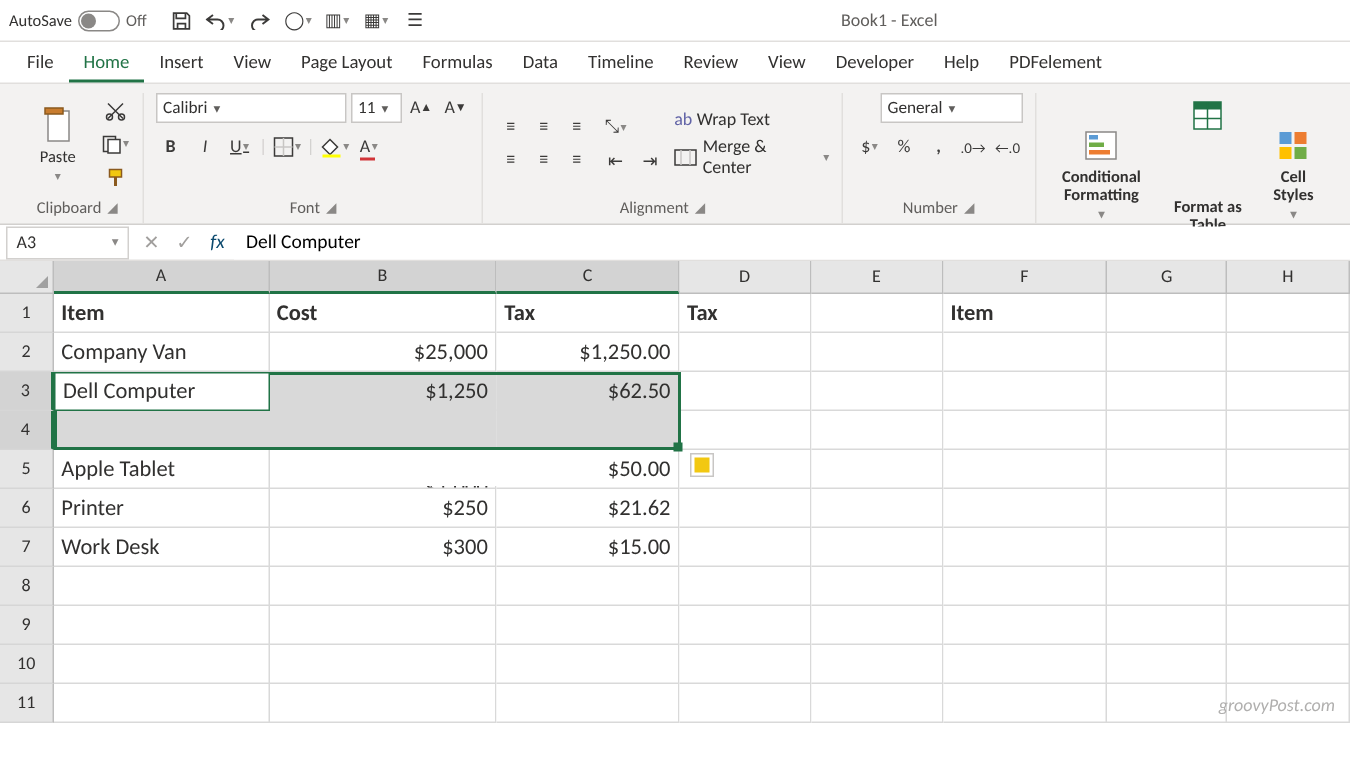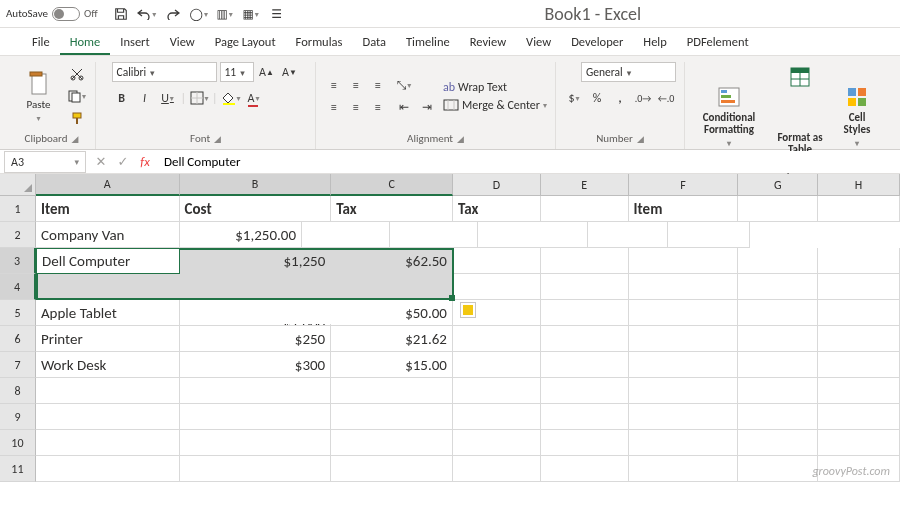--- a/index.html
+++ b/index.html
@@ -22,25 +22,25 @@
   }
   .ts { color:#605e5c; }
   .autosave { display:flex; align-items:center; gap:4px; font-size:11px; color:#323130; }
   .toggle {
     width:28px; height:14px; border:1px solid #8a8886; border-radius:7px;
     position:relative; background:#fff;
   }
   .toggle::after { content:""; position:absolute; left:1px; top:1px; width:10px; height:10px; border-radius:50%; background:#8a8886; }
   .qat { display:flex; gap:4px; margin-left:8px; }
   .qat .btn { width:22px; height:22px; display:flex; align-items:center; justify-content:center; color:#3b3a39; }
-  .doc-title { flex:1; text-align:center; font-size:18px; color:#605e5c; }
+  .doc-title { flex:1; text-align:center; font-size:12px; color:#605e5c; }
   
   .tabs {
     display:flex; align-items:flex-end; gap:0;
-    padding: 4px 8px 0 22px;
+    padding: 4px 8px 0 8px;
     background:#fff;
     border-bottom:1px solid #e1dfdd;
     height:28px;
   }
   .tab { padding:4px 10px 6px; font-size:12.5px; color:#323130; cursor:default; }
   .tab.active { color:#217346; border-bottom:2px solid #217346; padding-bottom:4px; }
   
   .ribbon {
     background:#f3f2f1;
     border-bottom:1px solid #d2d0ce;
@@ -82,21 +82,21 @@
     display:flex; align-items:center; height:24px;
     border-bottom:1px solid #e1dfdd; background:#fff;
   }
   .namebox {
     width:82px; height:22px; border:1px solid #d2d0ce; margin:0 4px;
     display:flex; align-items:center; padding:0 6px; font-size:12px;
     justify-content:space-between;
   }
   .namebox::after { content:"▾"; color:#8a8886; font-size:9px; }
   .fbar-btn { width:22px; height:22px; display:flex; align-items:center; justify-content:center; color:#a19f9d; font-size:13px; }
-  .fx { font-style:italic; color:#ef4444; }
+  .fx { font-style:italic; color:#0c4a6e; }
   .formula-input { flex:1; border:none; height:22px; font-size:13px; padding:0 8px; outline:none; font-family:Calibri, Arial; }
   
   .sheet { position:relative; }
   .hdr-row { display:flex; height:22px; }
   .select-all { width:36px; background:#e6e6e6; border-right:1px solid #bdbdbd; border-bottom:1px solid #bdbdbd; position:relative;}
   .select-all::after { content:""; position:absolute; right:3px; bottom:3px; border-left:8px solid transparent; border-bottom:8px solid #a0a0a0;}
   .col-hdr {
     background:#e6e6e6; border-right:1px solid #bdbdbd; border-bottom:1px solid #bdbdbd;
     text-align:center; font-size:12px; display:flex; align-items:center; justify-content:center;
     color:#323130;
@@ -228,21 +228,21 @@
     </div>
     <div class="group-label">
         <span>Clipboard</span>
         <span class="launcher">◢</span>
       </div>
   </div>
 
   <div class="group" style="min-width:220px;">
     <div class="group-body col" style="align-items:flex-start;">
       <div class="row">
-        <div class="ctrl dd" style="width:105px;">
+        <div class="ctrl dd" style="width:127px;">
             <span>Calibri</span>
           </div>
         <div class="ctrl dd" style="width:34px;">
             <span>11</span>
           </div>
         <div class="miniBtn">A<sup style="font-size:8px;">▲</sup></div>
         <div class="miniBtn">A<sup style="font-size:8px;">▼</sup></div>
       </div>
       <div class="row" style="margin-top:4px;">
         <div class="miniBtn" style="font-weight:700;">B</div>
@@ -417,20 +417,21 @@
       <div class="cell h1" style="width:88px;">Tax</div>
       <div class="cell" style="width:88px;"></div>
       <div class="cell h1" style="width:110px;">Item</div>
       <div class="cell" style="width:80px;"></div>
       <div class="cell" style="width:82px;"></div>
     </div>
 
     <div class="body-row">
       <div class="row-hdr">2</div>
       <div class="cell" style="width:144px;">Company Van</div>
+      <div class="cell rnum" style="width:152px;">$25,000</div>
       <div class="cell rnum" style="width:122px;">$1,250.00</div>
       <div class="cell" style="width:88px;"></div>
       <div class="cell" style="width:88px;"></div>
       <div class="cell" style="width:110px;"></div>
       <div class="cell" style="width:80px;"></div>
       <div class="cell" style="width:82px;"></div>
     </div>
 
     <div class="body-row">
       <div class="row-hdr sel">3</div>

